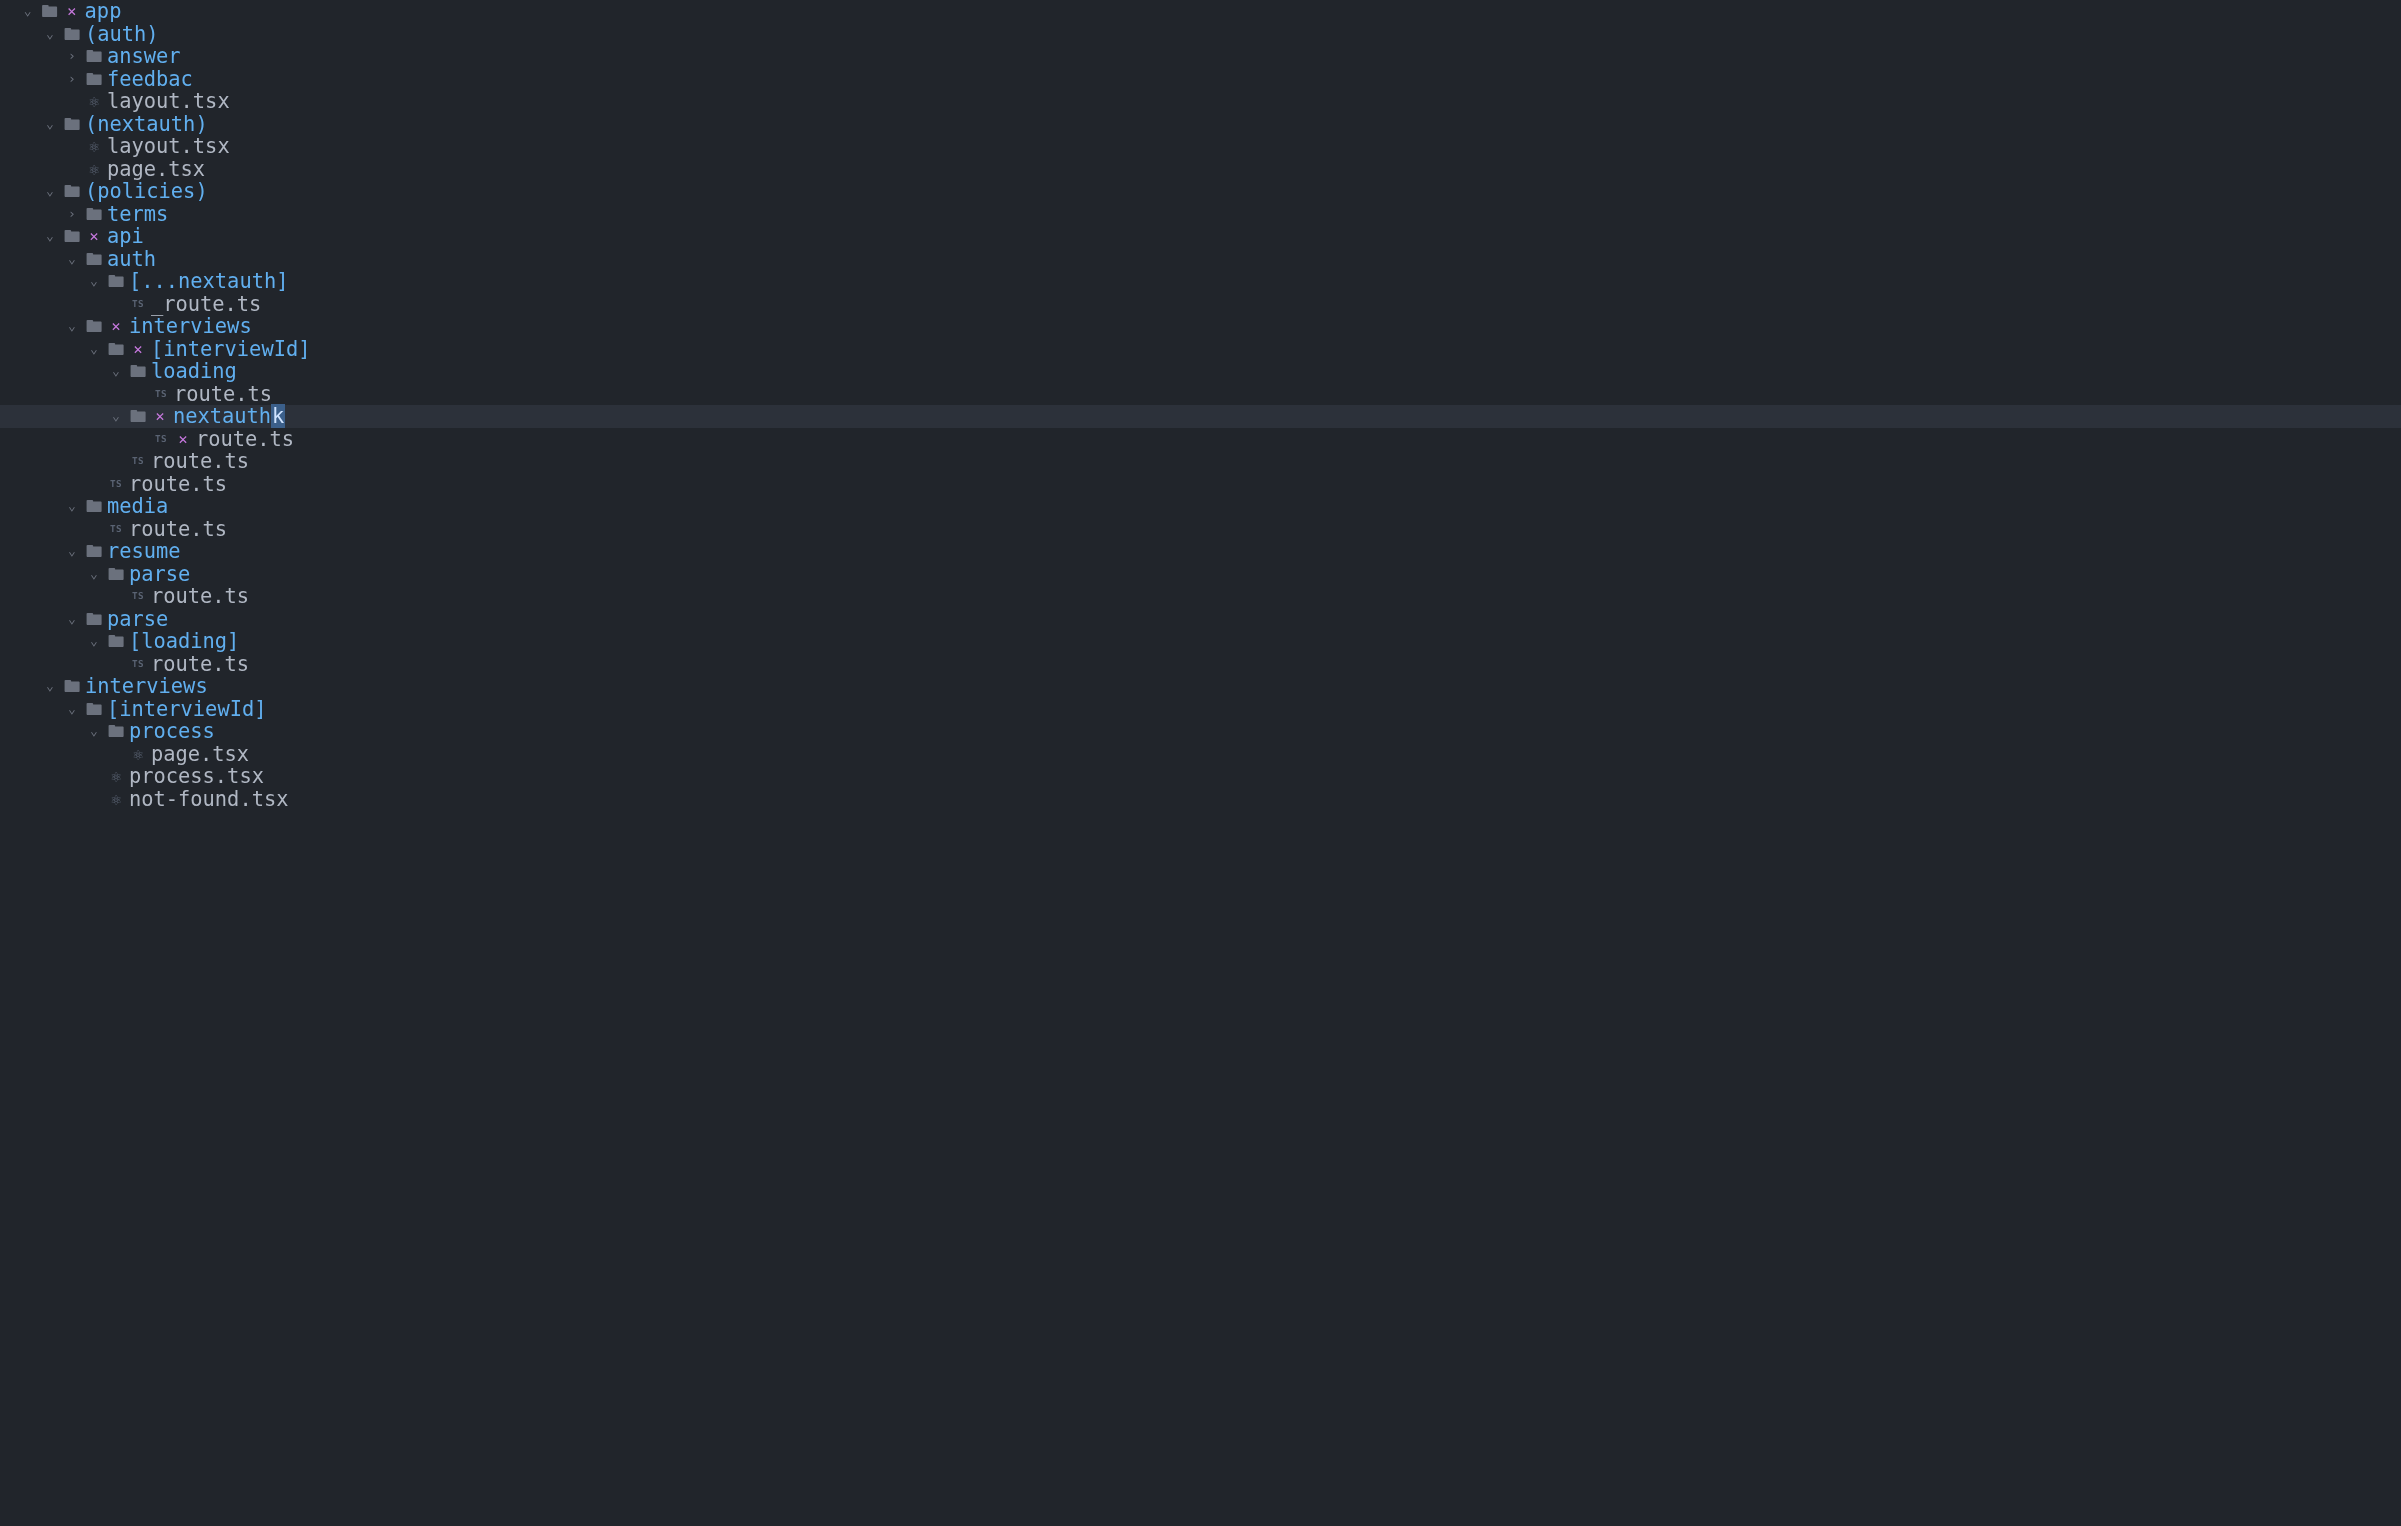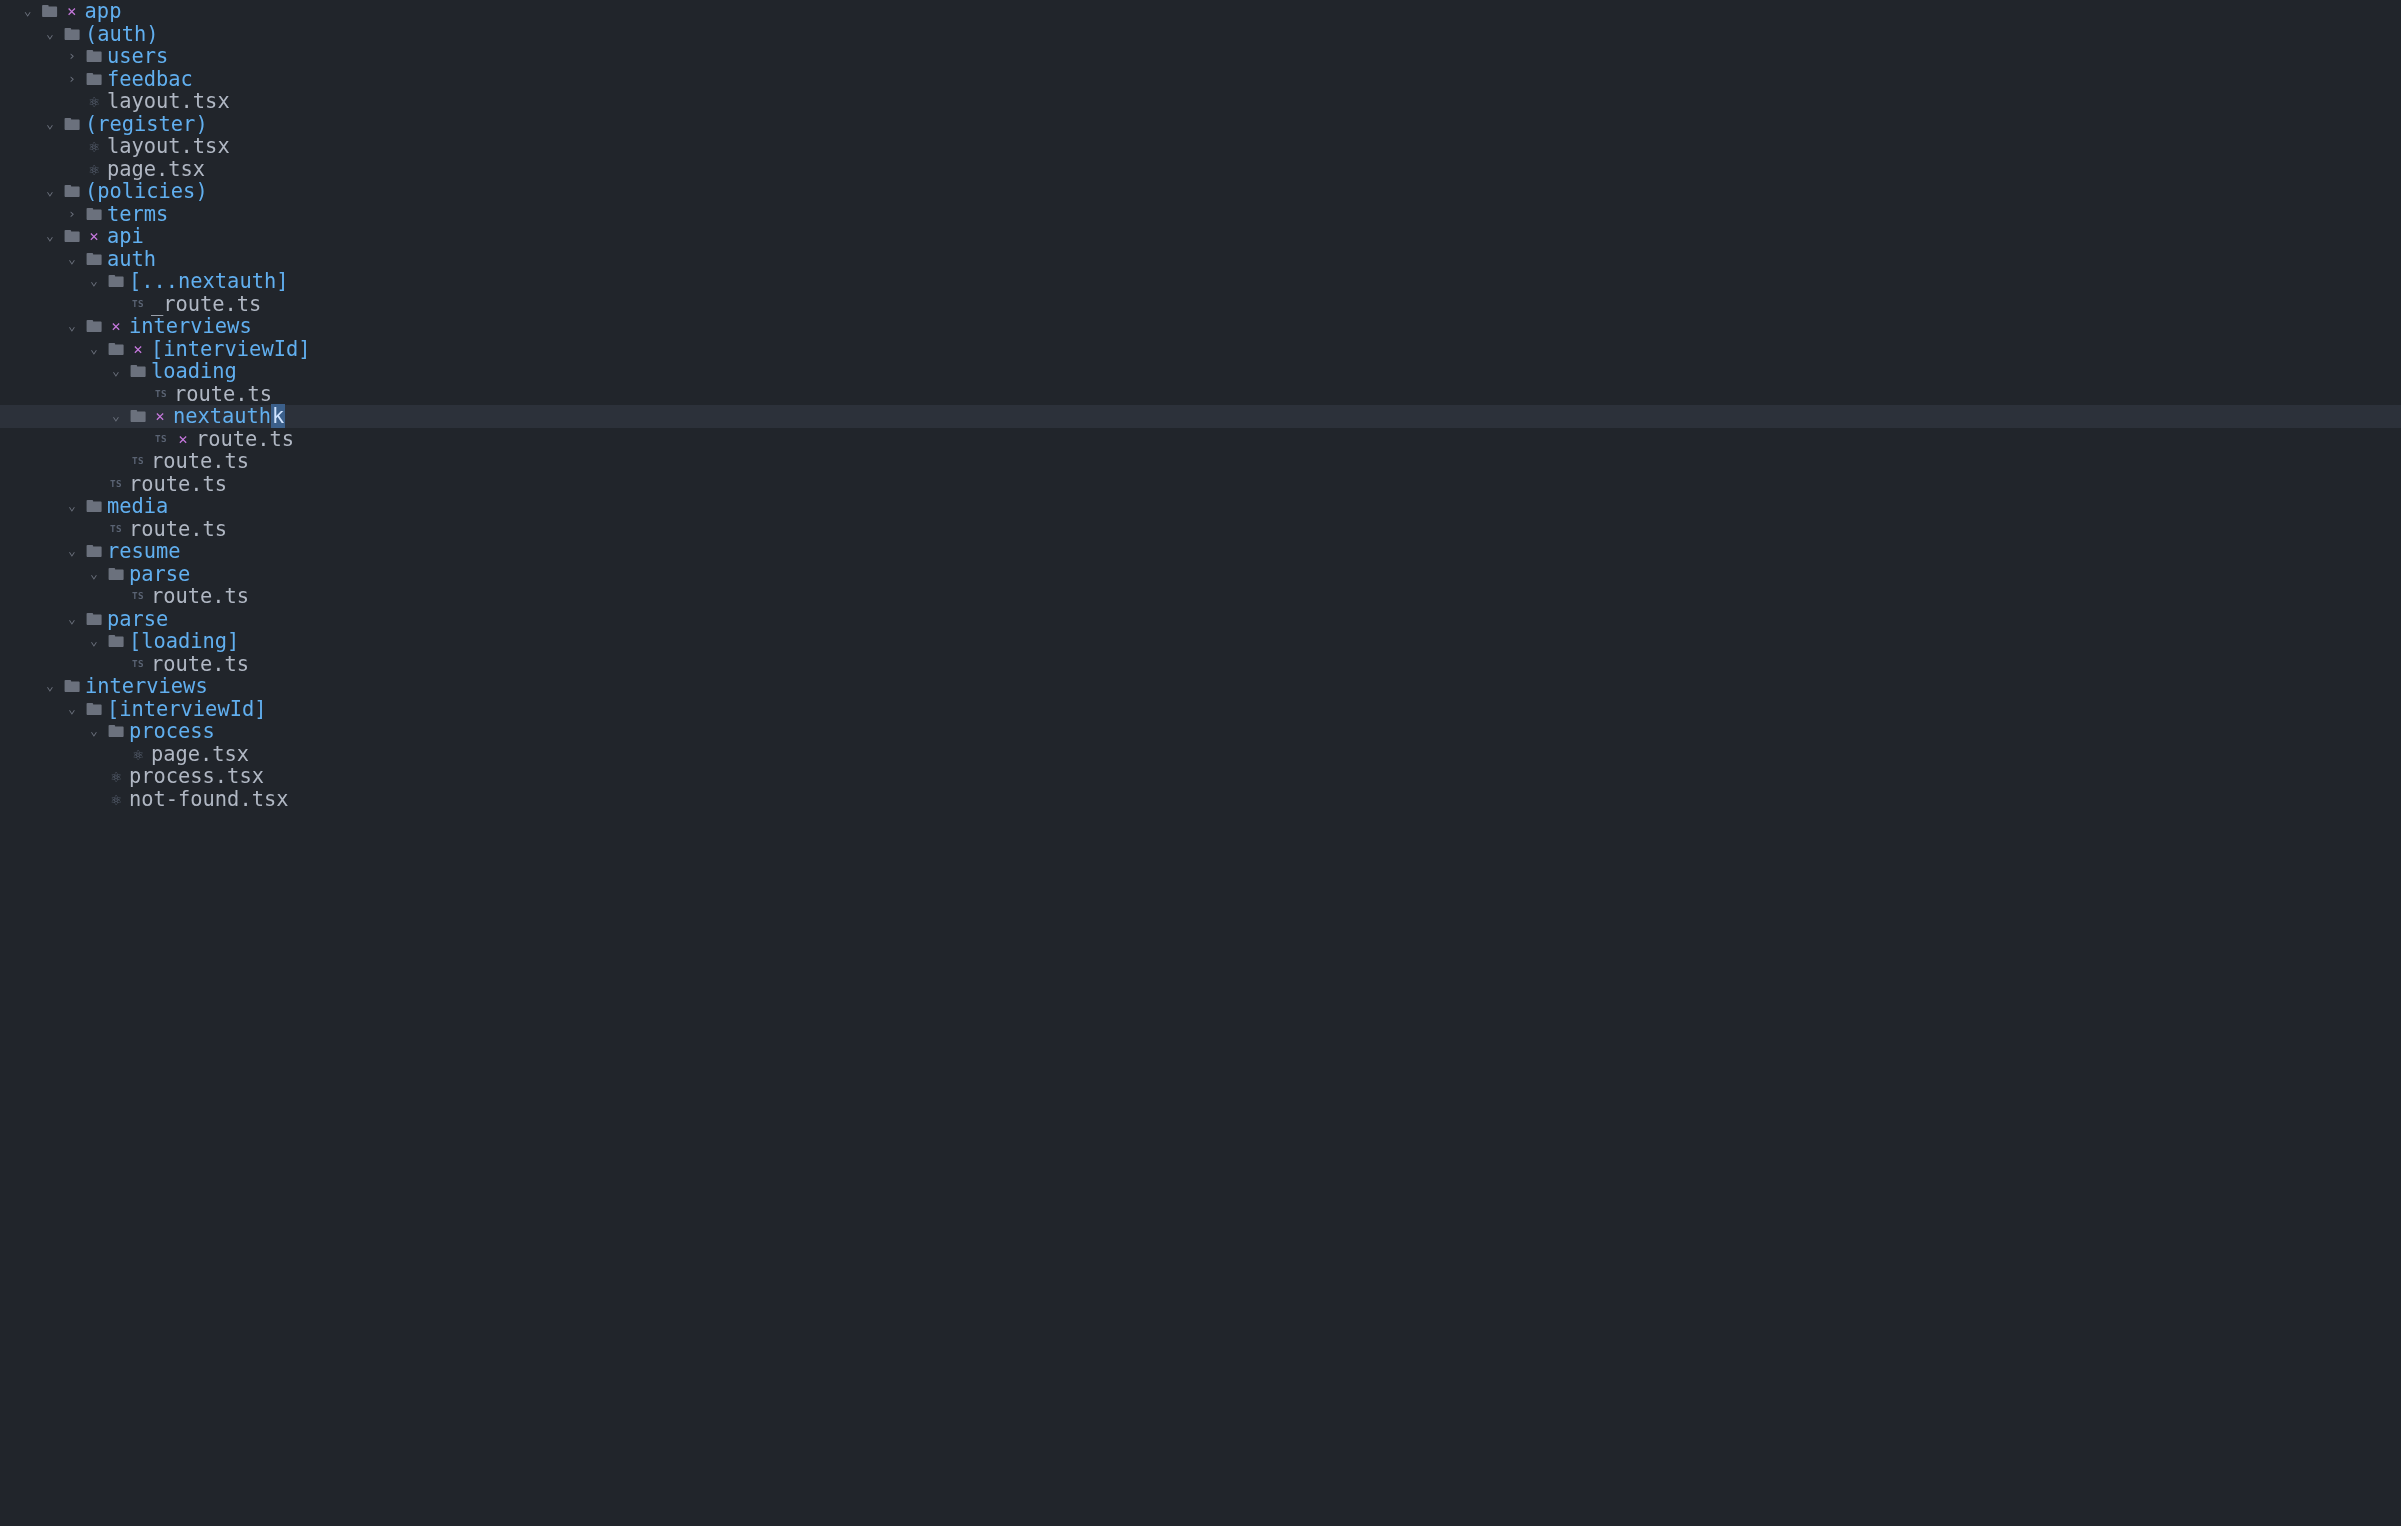--- a/index.html
+++ b/index.html
@@ -80,24 +80,24 @@
     color: #cfe3ff;
     padding: 0 0.9px;
   }
 </style>
 </head>
 <body>
 
 <div class="tree" id="tree">
     <div class="row"><span class="indent" style="width: 16.7px;"></span><span class="chev">⌄</span><span class="icon folder-icon">🖿</span><span class="icon2 pink-x">✕</span><span class="label dir-label">app</span></div>
     <div class="row"><span class="indent" style="width: 39px;"></span><span class="chev">⌄</span><span class="icon folder-icon">🖿</span><span class="label dir-label">(auth)</span></div>
-    <div class="row"><span class="indent" style="width: 61px;"></span><span class="chev">›</span><span class="icon folder-icon">🖿</span><span class="label dir-label">users</span></div>
+    <div class="row"><span class="indent" style="width: 61px;"></span><span class="chev">›</span><span class="icon folder-icon">🖿</span><span class="label dir-label">answer</span></div>
     <div class="row"><span class="indent" style="width: 61px;"></span><span class="chev">›</span><span class="icon folder-icon">🖿</span><span class="label dir-label">feedbac</span></div>
     <div class="row"><span class="indent" style="width: 61px;"></span><span class="chev"></span><span class="icon react-icon">⚛</span><span class="label file-label">layout.tsx</span></div>
-    <div class="row"><span class="indent" style="width: 39px;"></span><span class="chev">⌄</span><span class="icon folder-icon">🖿</span><span class="label dir-label">(register)</span></div>
+    <div class="row"><span class="indent" style="width: 39px;"></span><span class="chev">⌄</span><span class="icon folder-icon">🖿</span><span class="label dir-label">(nextauth)</span></div>
     <div class="row"><span class="indent" style="width: 61px;"></span><span class="chev"></span><span class="icon react-icon">⚛</span><span class="label file-label">layout.tsx</span></div>
     <div class="row"><span class="indent" style="width: 61px;"></span><span class="chev"></span><span class="icon react-icon">⚛</span><span class="label file-label">page.tsx</span></div>
     <div class="row"><span class="indent" style="width: 39px;"></span><span class="chev">⌄</span><span class="icon folder-icon">🖿</span><span class="label dir-label">(policies)</span></div>
     <div class="row"><span class="indent" style="width: 61px;"></span><span class="chev">›</span><span class="icon folder-icon">🖿</span><span class="label dir-label">terms</span></div>
     <div class="row"><span class="indent" style="width: 39px;"></span><span class="chev">⌄</span><span class="icon folder-icon">🖿</span><span class="icon2 pink-x">✕</span><span class="label dir-label">api</span></div>
     <div class="row"><span class="indent" style="width: 61px;"></span><span class="chev">⌄</span><span class="icon folder-icon">🖿</span><span class="label dir-label">auth</span></div>
     <div class="row"><span class="indent" style="width: 83px;"></span><span class="chev">⌄</span><span class="icon folder-icon">🖿</span><span class="label dir-label">[...nextauth]</span></div>
     <div class="row"><span class="indent" style="width: 105px;"></span><span class="chev"></span><span class="icon"><span class="ts-badge">TS</span></span><span class="label file-label">_route.ts</span></div>
     <div class="row"><span class="indent" style="width: 61px;"></span><span class="chev">⌄</span><span class="icon folder-icon">🖿</span><span class="icon2 pink-x">✕</span><span class="label dir-label">interviews</span></div>
     <div class="row"><span class="indent" style="width: 83px;"></span><span class="chev">⌄</span><span class="icon folder-icon">🖿</span><span class="icon2 pink-x">✕</span><span class="label dir-label">[interviewId]</span></div>

